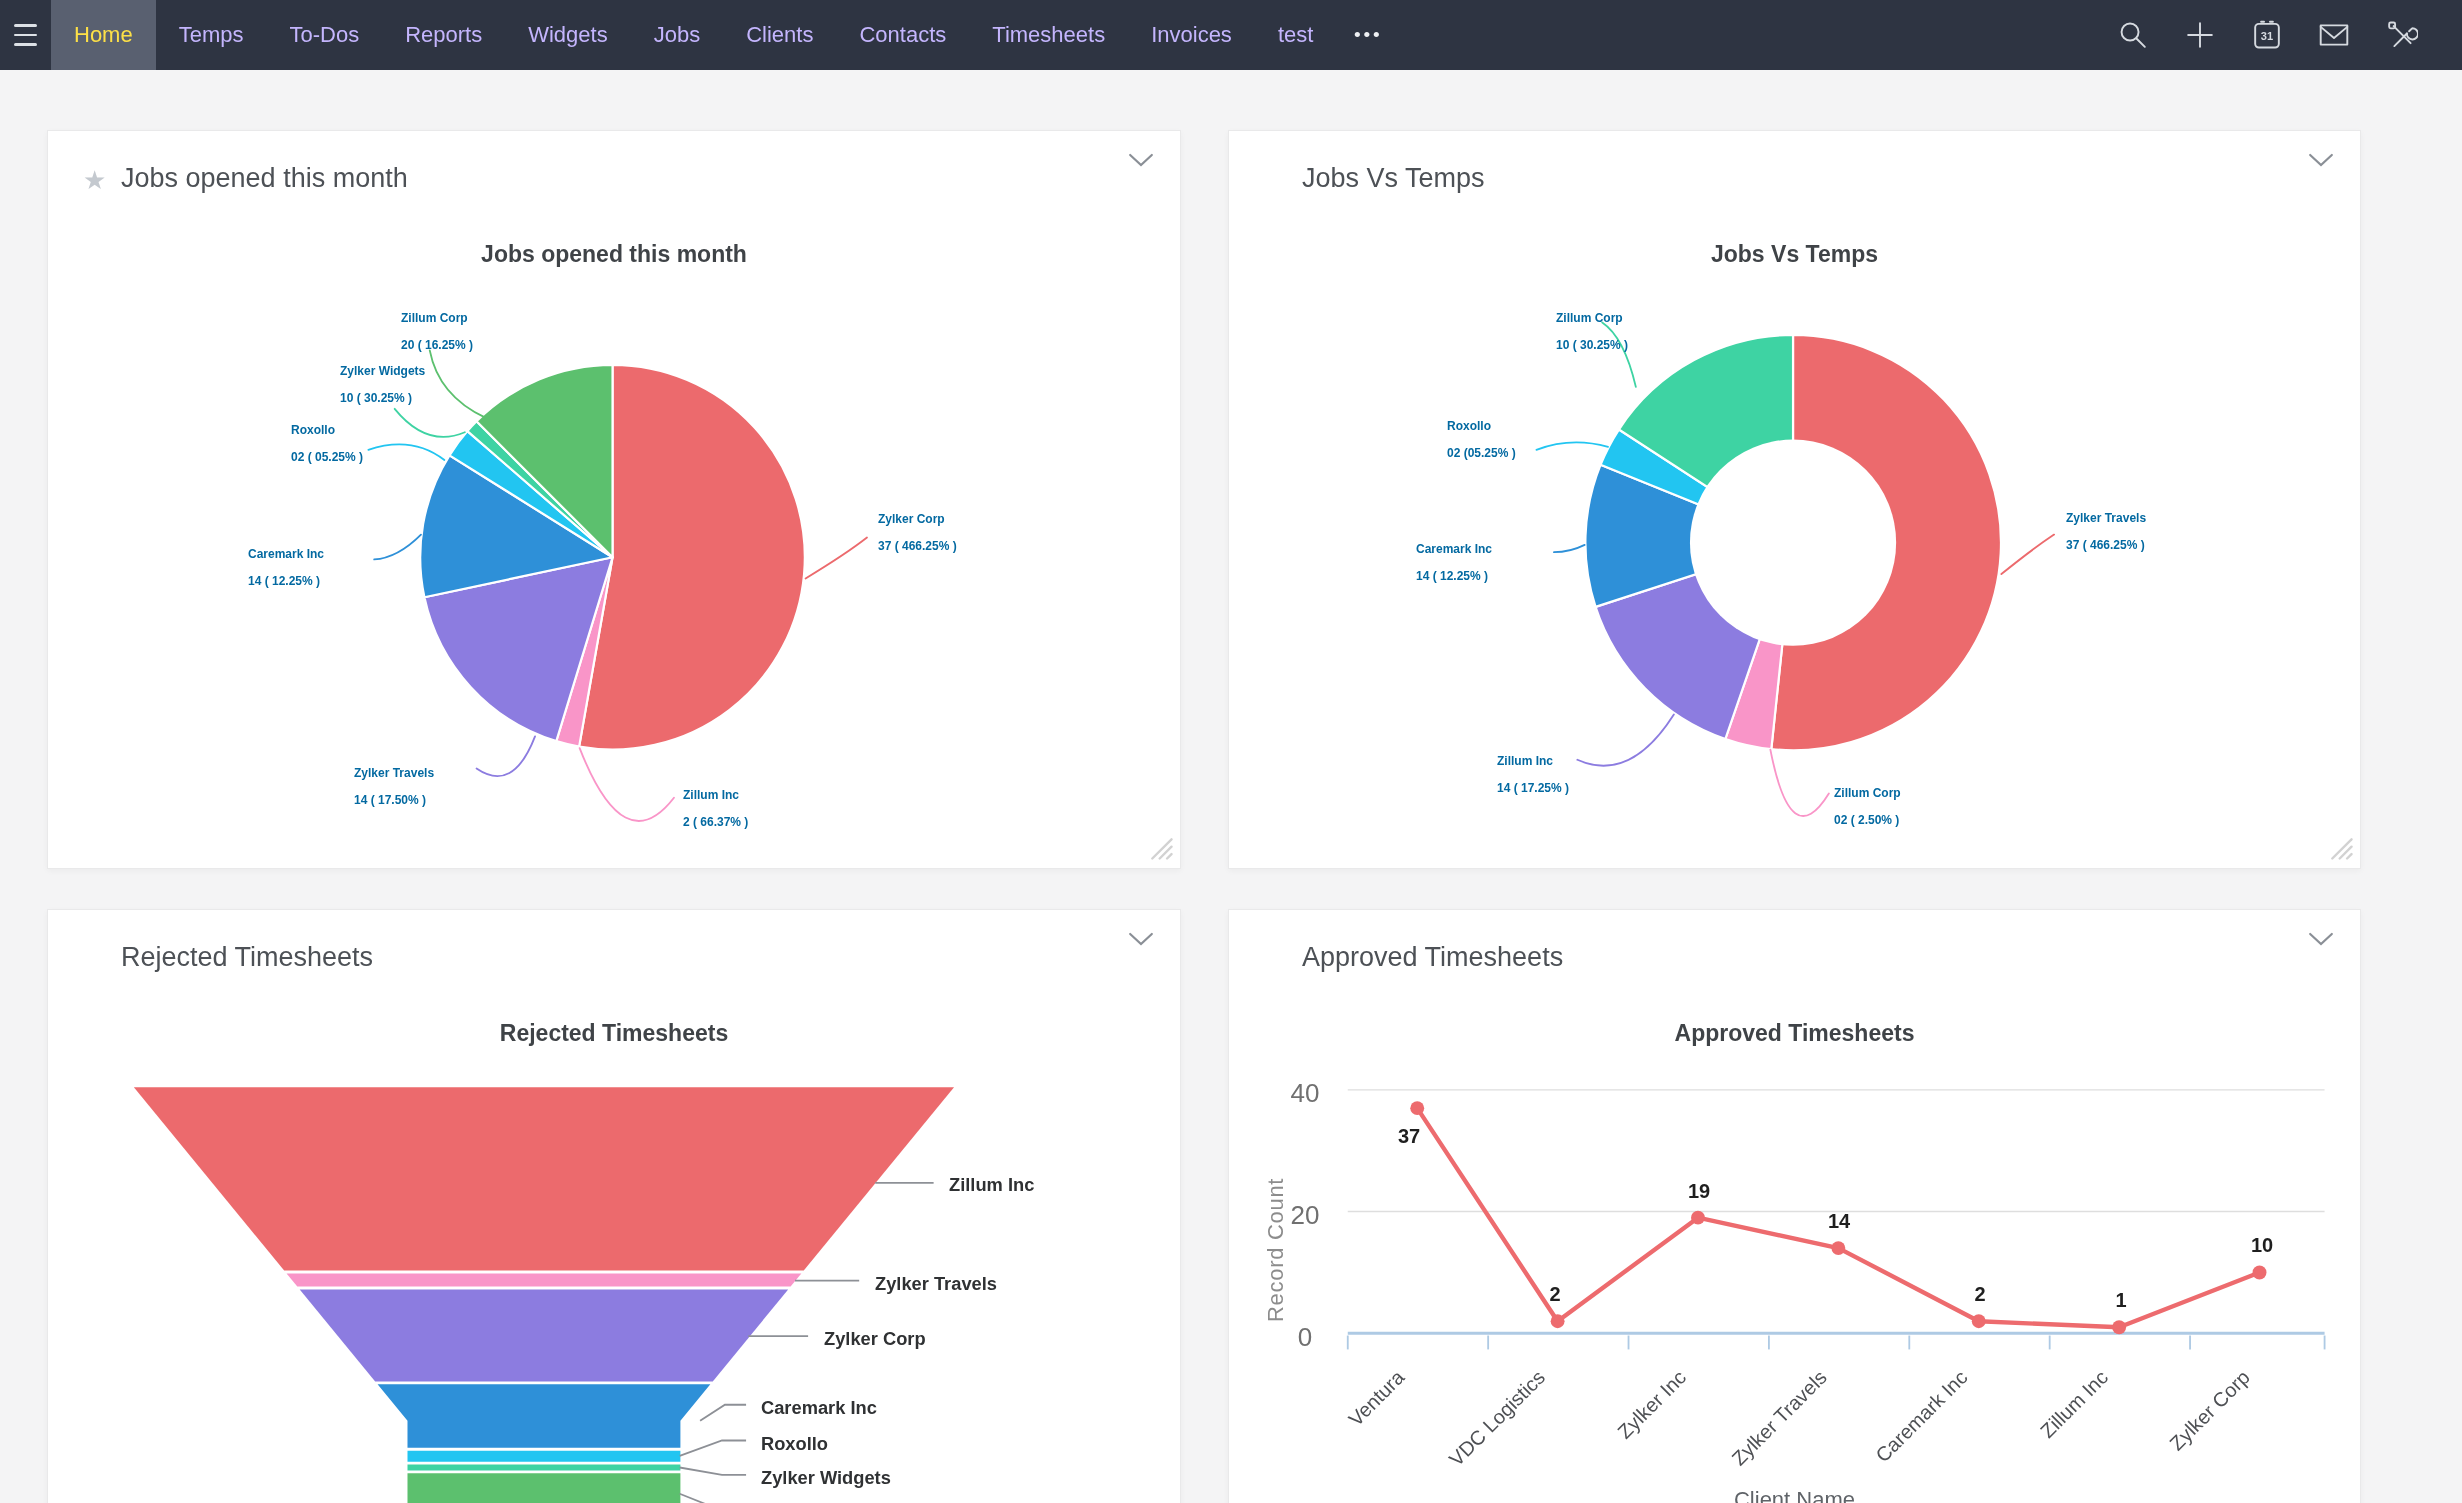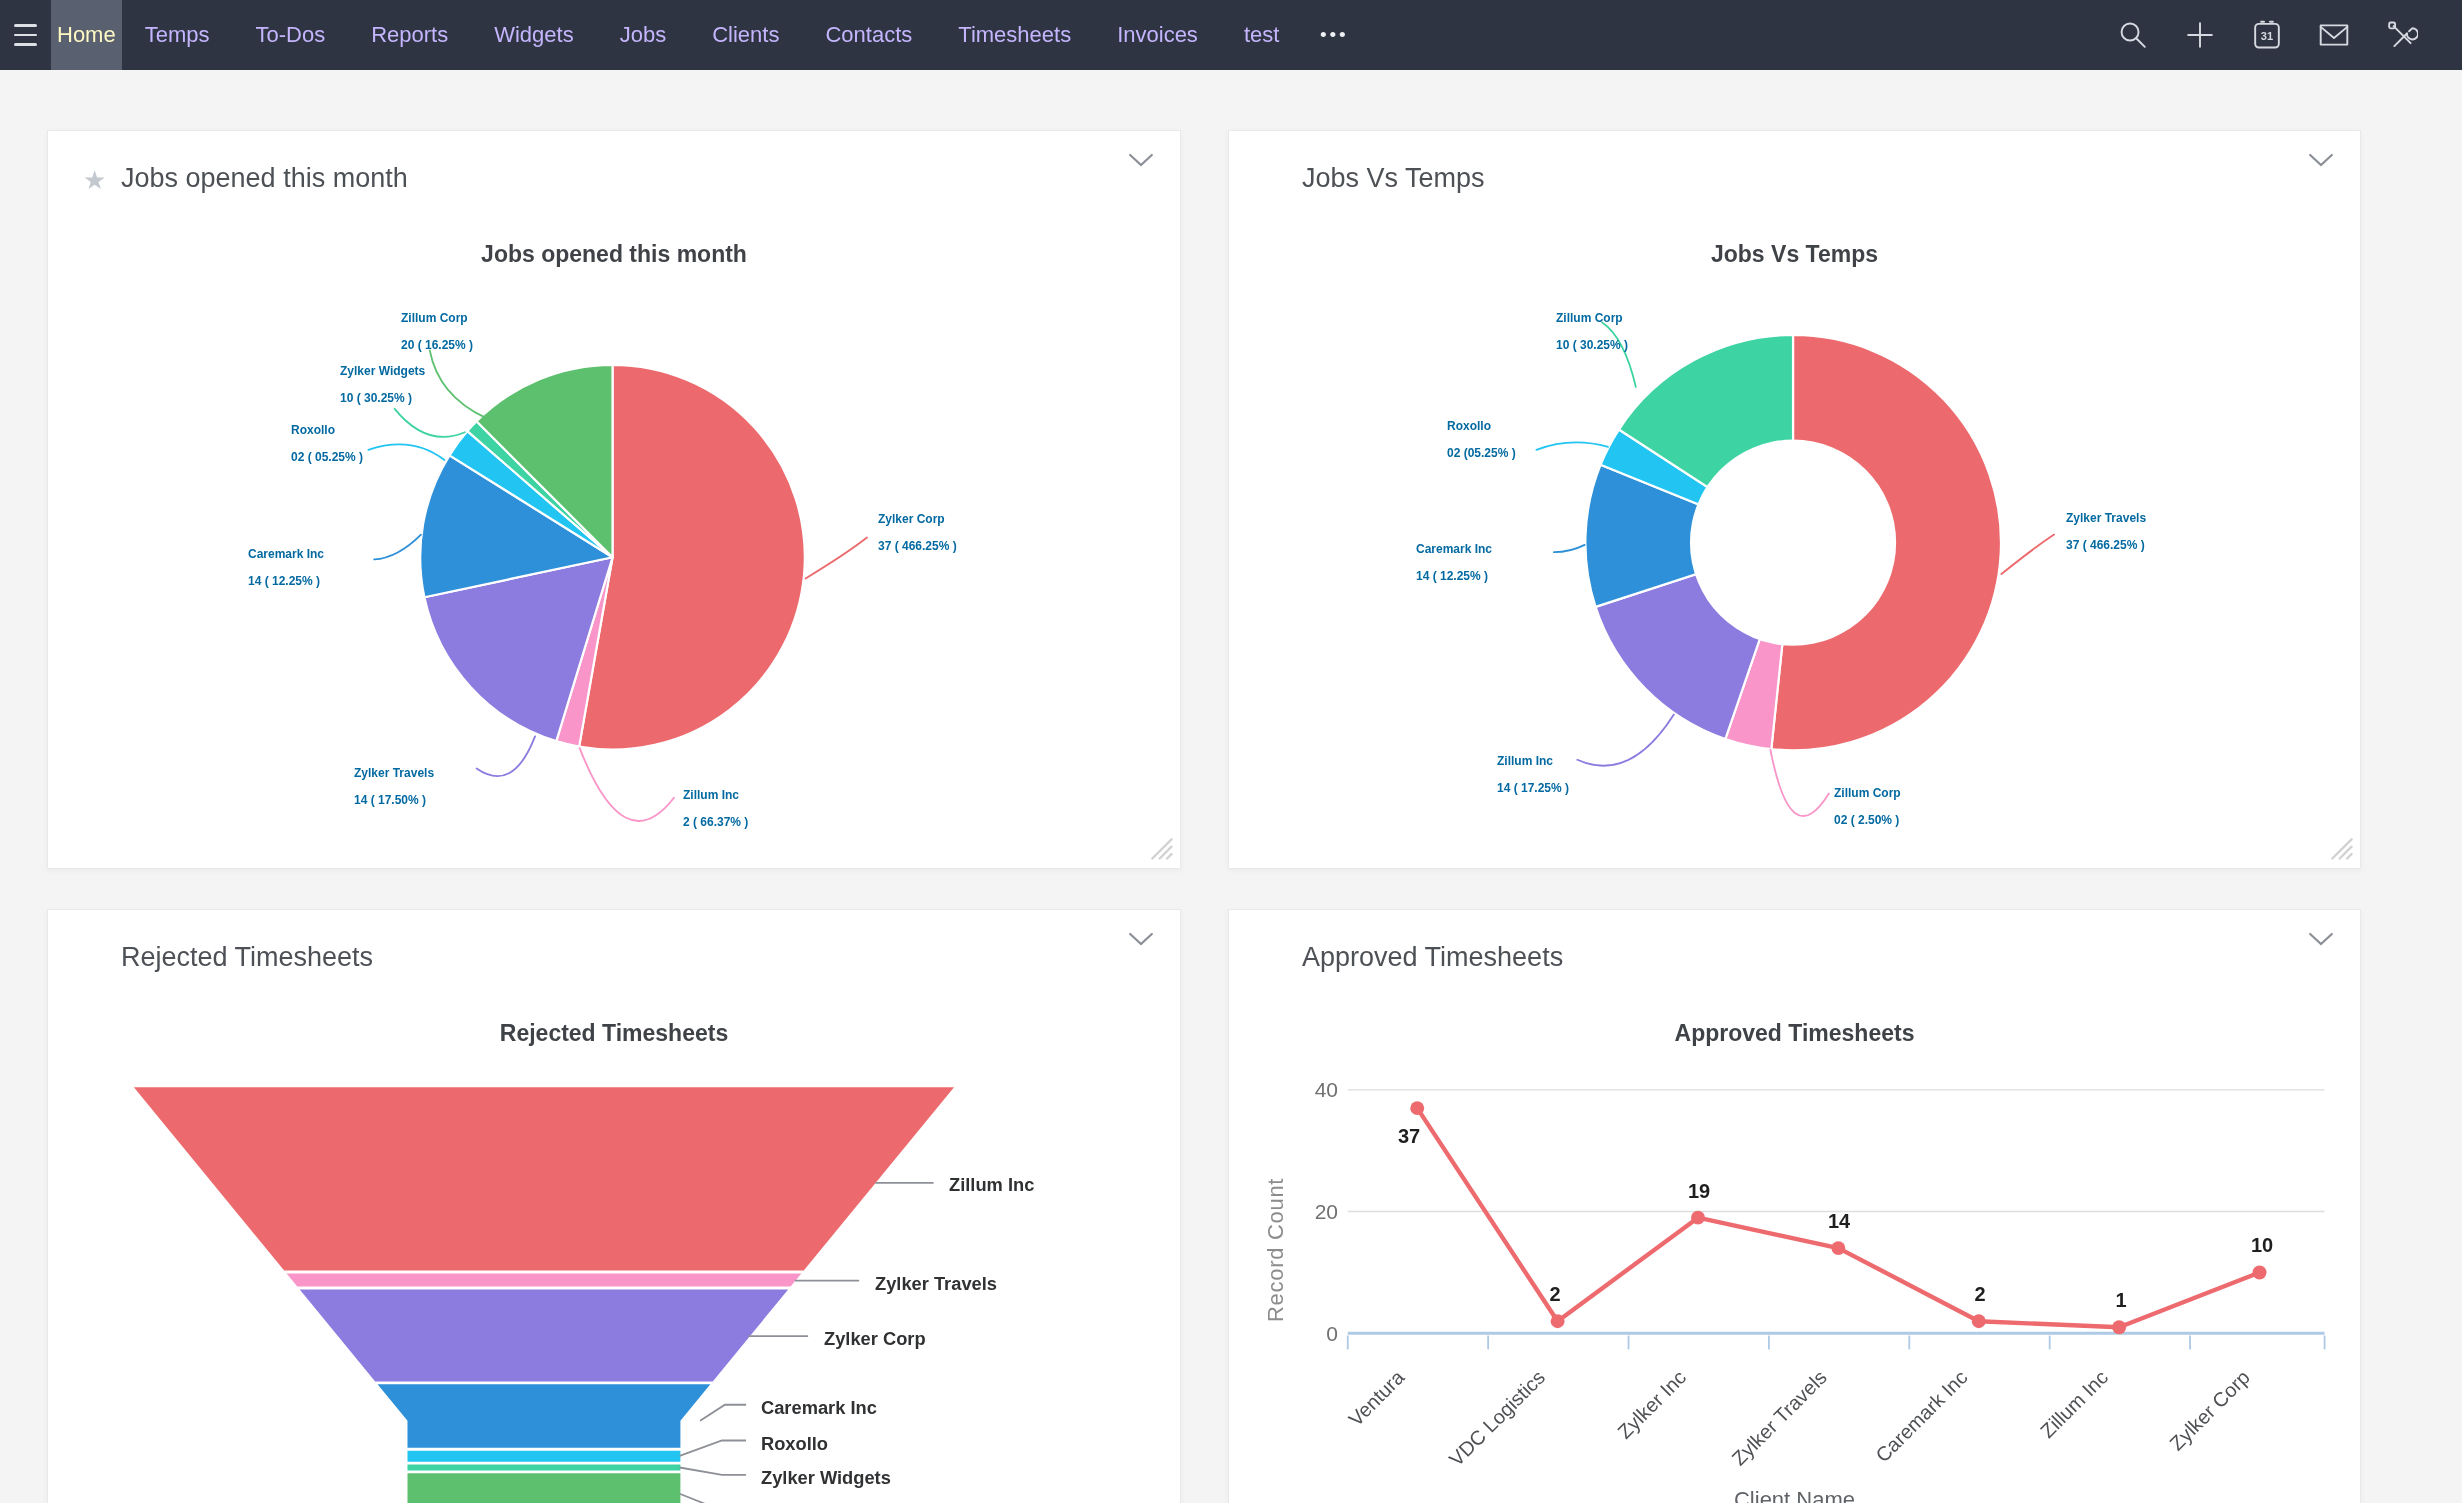--- a/index.html
+++ b/index.html
@@ -8,21 +8,21 @@
 
   
   .navbar { position:absolute; left:0; top:0; width:2462px; height:70px;
     background:#2e3442; display:flex; align-items:stretch; }
   .hamburger { width:51px; display:flex; flex-direction:column; justify-content:center;
     align-items:center; gap:6.6px; cursor:pointer; }
   .hamburger span { display:block; width:23.5px; height:2.9px; background:#dde1e6; border-radius:1.5px; }
   .nav-items { display:flex; align-items:stretch; }
   .nav-item { display:flex; align-items:center; padding:0 23px; color:#c4b5fd;
     font-size:22px; cursor:pointer; white-space:nowrap; }
-  .nav-item.active { background:#596070; color:#fef9c3; padding:0 6px; }
+  .nav-item.active { background:#596070; color:#fde047; padding:0 23px; }
   .nav-more { display:flex; align-items:center; padding:0 17.6px; color:#eef0f3;
     font-size:19px; letter-spacing:2.9px; cursor:pointer; }
   .nav-spacer { flex:1; }
   .nav-icons { display:flex; align-items:center; gap:32px; padding-right:44px; }
   .nav-icon { width:35px; height:35px; display:flex; align-items:center; justify-content:center; cursor:pointer; }
   .nav-icon svg { width:34px; height:34px; stroke:#d6dae0; stroke-width:2.6; fill:none;
     stroke-linecap:round; stroke-linejoin:round; }
   .cal-num { font-size:15px; fill:#d6dae0; stroke:none; font-weight:bold; }
 
   
@@ -42,21 +42,21 @@
   .chart-area svg.layer { position:absolute; left:0; top:0; width:100%; height:100%; }
   .resize-handle { position:absolute; right:7.3px; bottom:5.9px; cursor:nwse-resize; }
   .resize-handle svg { width:34px; height:34px; stroke:#d2d2d2; stroke-width:3.2; stroke-linecap:round; }
 
   
   .slice-label { position:absolute; font-size:12px; font-weight:bold; color:#0369a1;
     line-height:27px; white-space:nowrap; }
   .funnel-label { position:absolute; font-size:18.3px; font-weight:bold; color:#2f3133; white-space:nowrap; }
   .val-label { position:absolute; font-size:20px; font-weight:bold; color:#1f1f1f;
     transform:translate(-50%,-50%); }
-  .ytick { position:absolute; font-size:21px; color:#707070; width:66px; text-align:right; }
+  .ytick { position:absolute; font-size:26px; color:#707070; width:66px; text-align:center; }
   .xcat { position:absolute; font-size:20px; color:#4e5054; white-space:nowrap;
     transform:rotate(-45deg); transform-origin:100% 0; }
   .axis-ylab { position:absolute; font-size:22px; color:#8c8c8c; letter-spacing:0.7px;
     transform:rotate(-90deg); transform-origin:0 0; white-space:nowrap; }
   .axis-xlab { position:absolute; width:100%; text-align:center; font-size:22px; color:#5f6368; }
 </style>
 </head>
 <body>
 
 <div class="navbar">

